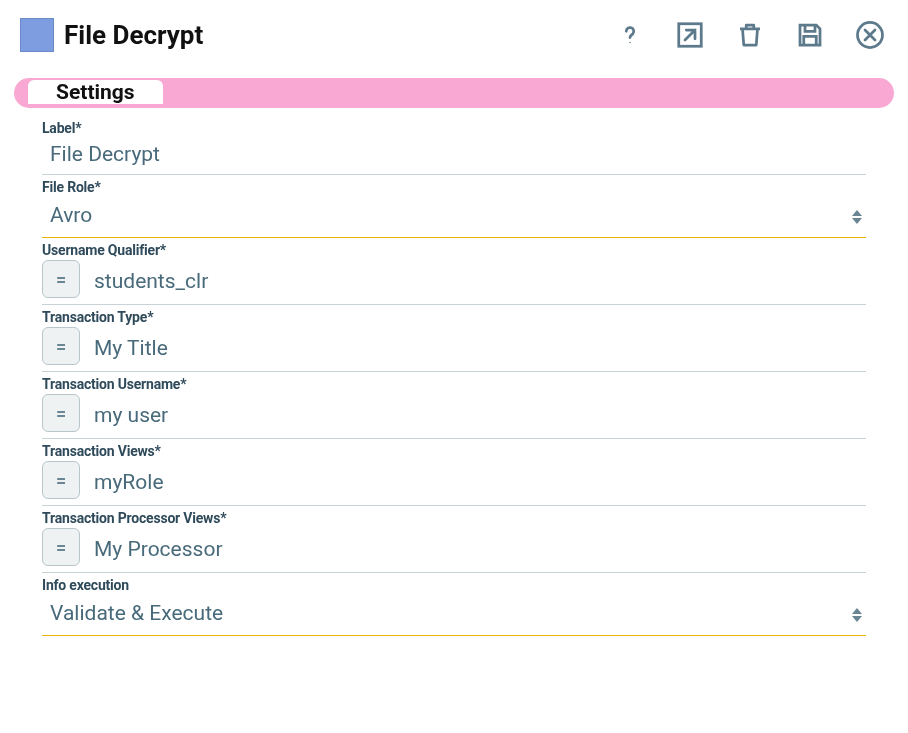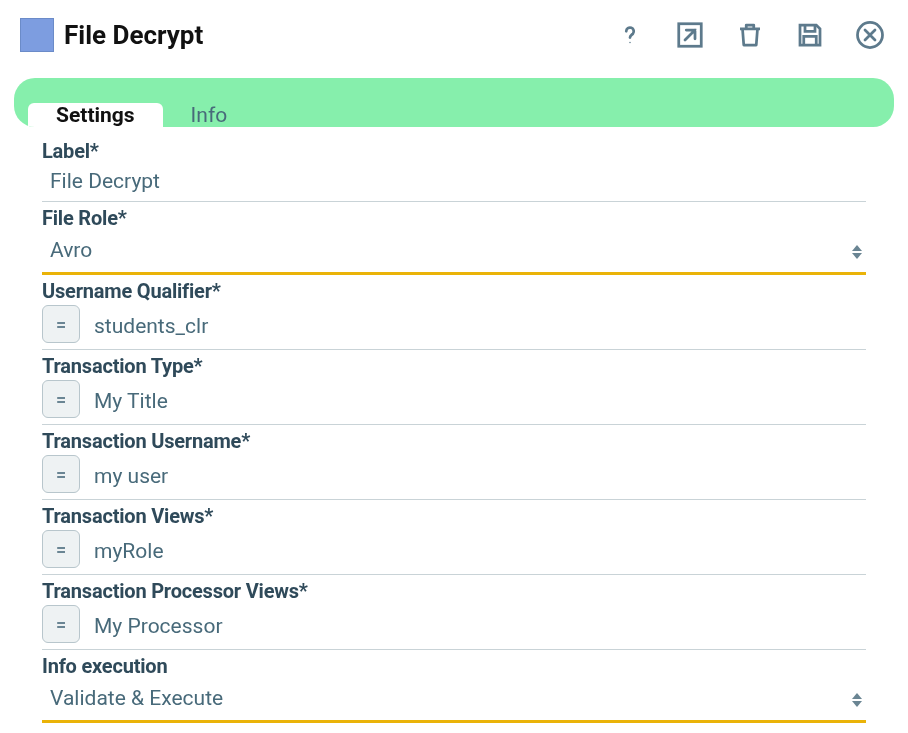--- a/index.html
+++ b/index.html
@@ -52,23 +52,23 @@
       height: 30px;
       stroke: currentColor;
       fill: none;
       stroke-width: 2.2;
     }
     .tabs-wrap {
       padding: 18px 14px 0 14px;
     }
     .tabs {
       display: flex;
-      align-items: flex-end;
-      height: 49px;
-      background: #86efac;
+      align-items: flex-start;
+      height: 30px;
+      background: #f9a8d4;
       border-radius: 21px;
       overflow: hidden;
       padding-left: 14px;
     }
     .tab {
       padding: 0 28px;
       display: flex;
       align-items: center;
       font-size: 21px;
       color: #486a7a;
@@ -83,21 +83,21 @@
       border-top-right-radius: 6px;
       margin-top: 2px;
     }
     .form {
       padding: 12px 42px 0 42px;
     }
     .field {
       margin-bottom: 4px;
     }
     .field-label {
-      font-size: 20px;
+      font-size: 14px;
       font-weight: 700;
       color: #2f4a5a;
       margin-bottom: 2px;
       display: block;
       letter-spacing: -0.2px;
     }
     .input-row {
       display: flex;
       align-items: stretch;
       gap: 10px;
@@ -129,21 +129,21 @@
       background: transparent;
       font-family: inherit;
     }
     .text-input.plain {
       padding-left: 8px;
       padding-top: 4px;
     }
     .select-row {
       display: flex;
       align-items: center;
-      border-bottom: 3px solid #eab308;
+      border-bottom: 1px solid #eab308;
       position: relative;
     }
     .select-value {
       flex: 1;
       font-size: 21px;
       color: #486a7a;
       padding: 6px 8px 10px 8px;
     }
     .select-chevrons {
       position: absolute;
@@ -200,21 +200,20 @@
         <circle cx="12" cy="12" r="10"></circle>
         <path d="M8 8l8 8M16 8l-8 8" stroke-linecap="round"></path>
       </svg>
     </div>
   </div>
 </div>
 
 <div class="tabs-wrap">
   <div class="tabs">
     <div class="tab active">Settings</div>
-    <div class="tab">Info</div>
   </div>
 </div>
 
 <div class="form">
 
   <div class="field">
     <label class="field-label">Label*</label>
     <div class="input-row">
       <input class="text-input plain" value="File Decrypt" style="">
     </div>

